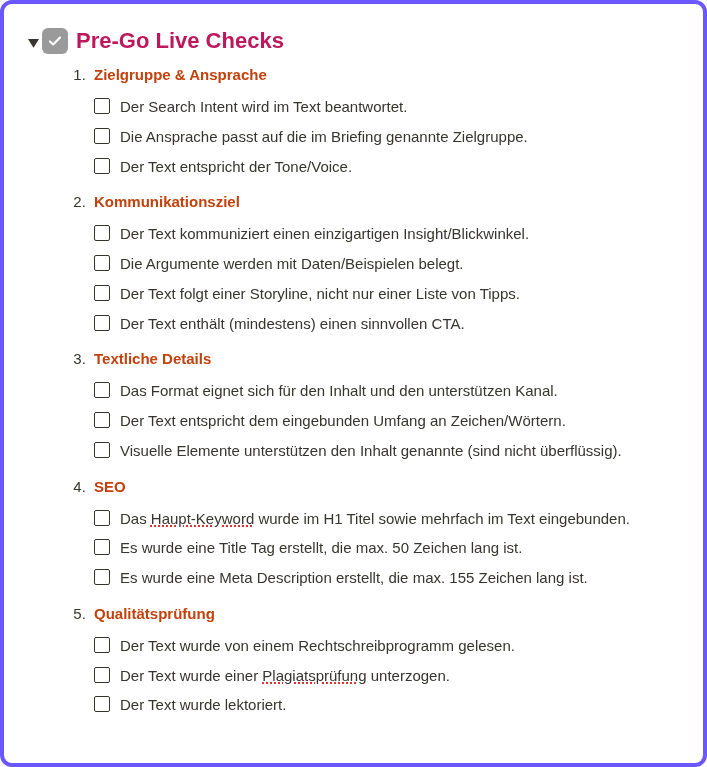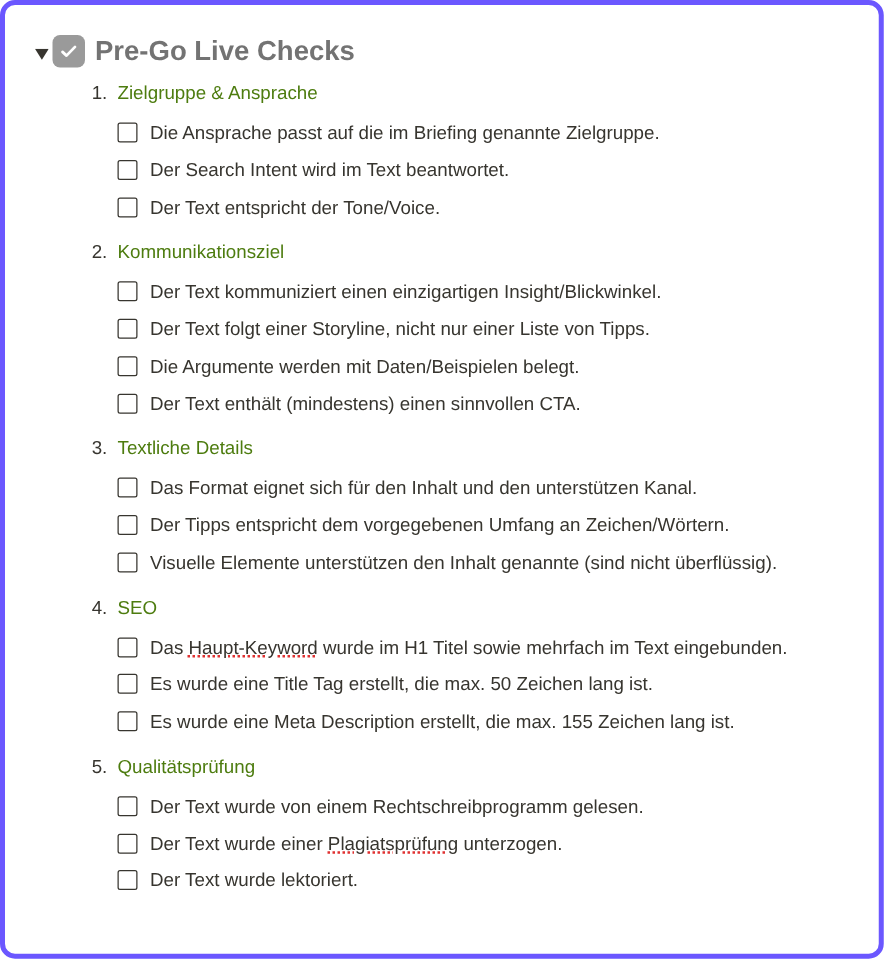--- a/index.html
+++ b/index.html
@@ -55,39 +55,39 @@
     justify-content: center;
     flex: 0 0 26px;
   }
   .heading-icon svg {
     width: 16px;
     height: 16px;
   }
   .heading-text {
     font-size: 22px;
     font-weight: 700;
-    color: #737373;
+    color: #be185d;
   }
   .toggle-body {
     margin-left: 18px;
     margin-top: 4px;
   }
   ol.sections {
     list-style: decimal;
     margin: 0;
     padding-left: 30px;
   }
   ol.sections > li {
     margin: 12px 0 0 0;
     padding-left: 4px;
   }
   .section-title {
-    font-weight: 400;
+    font-weight: 700;
     font-size: 15px;
-    color: #4d7c0f;
+    color: #c2410c;
   }
   ol.sections > li::marker {
     font-weight: 400;
     font-size: 15px;
     color: #37352F;
   }
   .checklist {
     list-style: none;
     margin: 8px 0 0 0;
     padding: 0;
@@ -140,57 +140,57 @@
             </svg>
         </div>
         <div class="heading-text">Pre-Go Live Checks</div>
       </div>
 
       <div class="toggle-body">
         <ol class="sections" id="sections-root">
             <li><span class="section-title">Zielgruppe &amp; Ansprache</span><ul class="checklist">
                 <li>
                   <div class="checkbox"></div>
+                  <span class="check-label">Der Search Intent wird im Text beantwortet.</span>
+                </li>
+                <li>
+                  <div class="checkbox"></div>
                   <span class="check-label">Die Ansprache passt auf die im Briefing genannte Zielgruppe.</span>
                 </li>
                 <li>
                   <div class="checkbox"></div>
-                  <span class="check-label">Der Search Intent wird im Text beantwortet.</span>
-                </li>
-                <li>
-                  <div class="checkbox"></div>
                   <span class="check-label">Der Text entspricht der Tone/Voice.</span>
                 </li>
               </ul></li>
             <li><span class="section-title">Kommunikationsziel</span><ul class="checklist">
                 <li>
                   <div class="checkbox"></div>
                   <span class="check-label">Der Text kommuniziert einen einzigartigen Insight/Blickwinkel.</span>
                 </li>
                 <li>
                   <div class="checkbox"></div>
+                  <span class="check-label">Die Argumente werden mit Daten/Beispielen belegt.</span>
+                </li>
+                <li>
+                  <div class="checkbox"></div>
                   <span class="check-label">Der Text folgt einer Storyline, nicht nur einer Liste von Tipps.</span>
                 </li>
                 <li>
                   <div class="checkbox"></div>
-                  <span class="check-label">Die Argumente werden mit Daten/Beispielen belegt.</span>
-                </li>
-                <li>
-                  <div class="checkbox"></div>
                   <span class="check-label">Der Text enthält (mindestens) einen sinnvollen CTA.</span>
                 </li>
               </ul></li>
             <li><span class="section-title">Textliche Details</span><ul class="checklist">
                 <li>
                   <div class="checkbox"></div>
                   <span class="check-label">Das Format eignet sich für den Inhalt und den unterstützen Kanal.</span>
                 </li>
                 <li>
                   <div class="checkbox"></div>
-                  <span class="check-label">Der Tipps entspricht dem vorgegebenen Umfang an Zeichen/Wörtern.</span>
+                  <span class="check-label">Der Text entspricht dem eingebunden Umfang an Zeichen/Wörtern.</span>
                 </li>
                 <li>
                   <div class="checkbox"></div>
                   <span class="check-label">Visuelle Elemente unterstützen den Inhalt genannte (sind nicht überflüssig).</span>
                 </li>
               </ul></li>
             <li><span class="section-title">SEO</span><ul class="checklist">
                 <li>
                   <div class="checkbox"></div>
                   <span class="check-label">Das <span class="spell">Haupt-Keyword</span> wurde im H1 Titel sowie mehrfach im Text eingebunden.</span>

